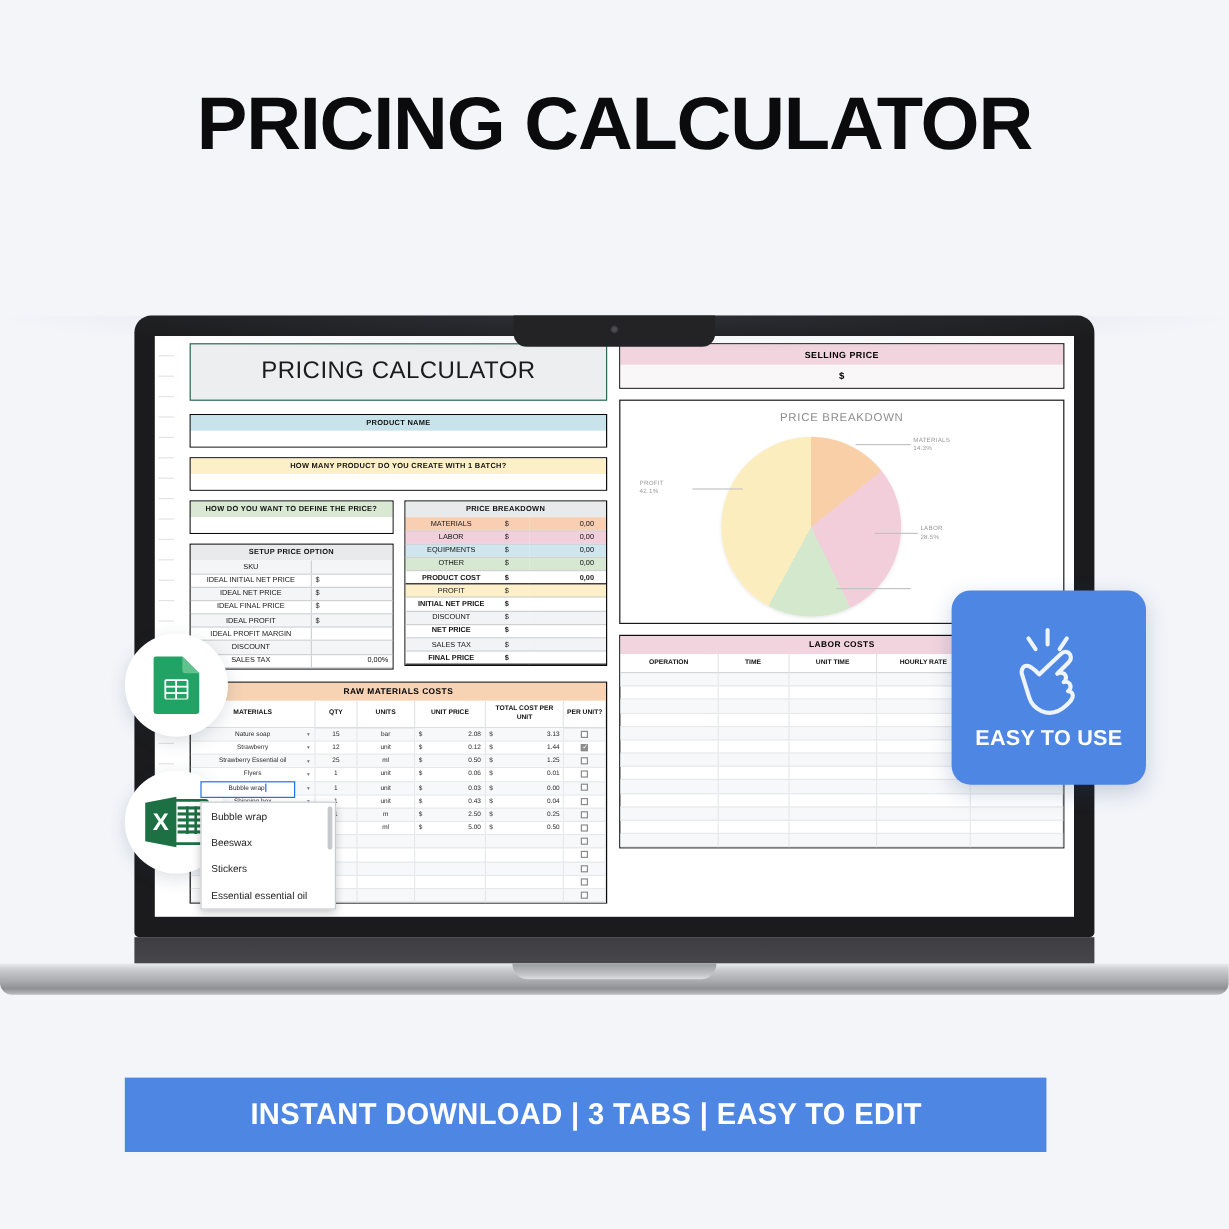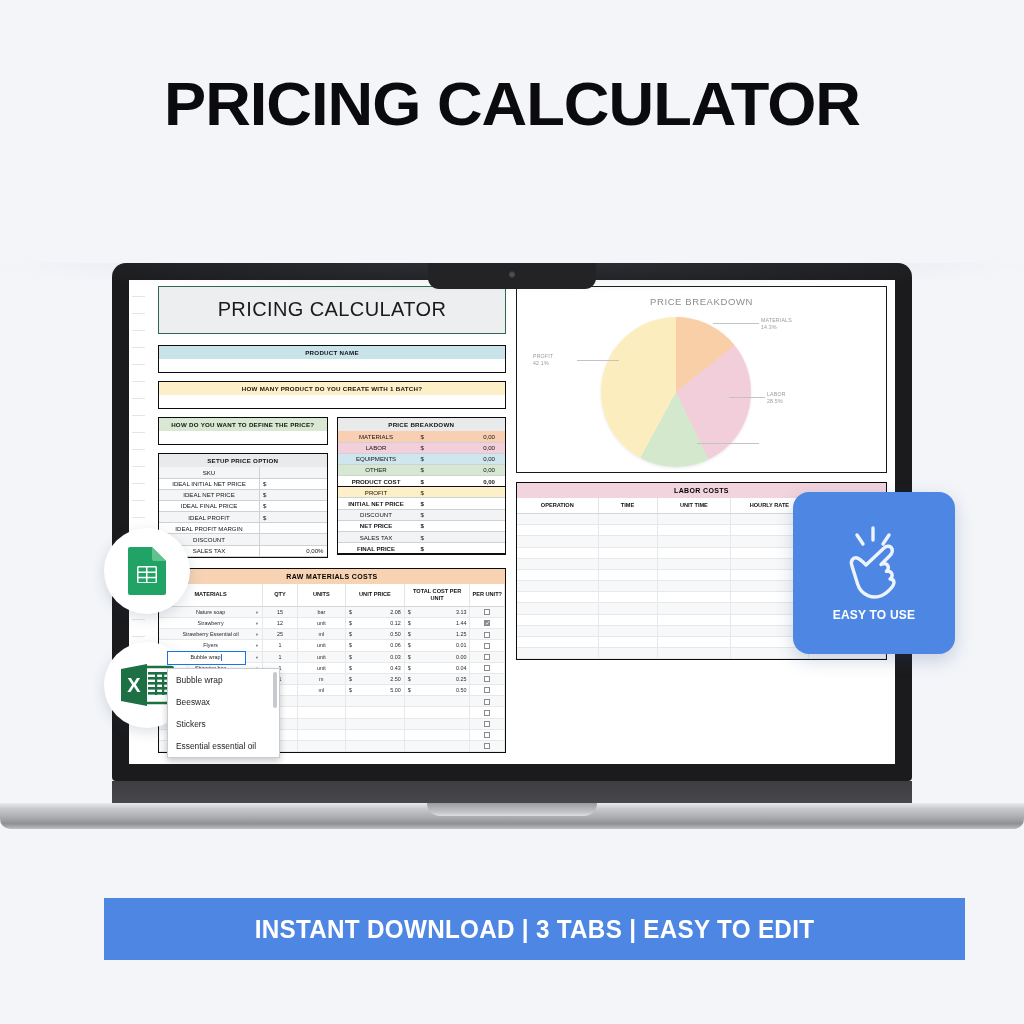--- a/index.html
+++ b/index.html
@@ -225,25 +225,25 @@
   }
   .badge-sheets { left: 104px; top: 528px; width: 86px; height: 86px; }
   .badge-excel  { left: 104px; top: 642px; width: 86px; height: 86px; }
 
   .easy {
     position:absolute; left: 793px; top: 492px; width: 162px; height: 162px;
     background:#4e87e3; border-radius: 16px;
     display:flex; flex-direction:column; align-items:center; justify-content:center;
     box-shadow: 0 6px 18px rgba(40,70,130,.22);
   }
-  .easy-label { color:#fff; font-size: 12px; font-weight:700; letter-spacing:.2px; margin-top: 4px; }
+  .easy-label { color:#fff; font-size: 18px; font-weight:700; letter-spacing:.2px; margin-top: 4px; }
 
   
   .footer {
-    position:absolute; left:104px; top: 898px; width: 861px; height: 62px;
+    position:absolute; left:104px; top: 898px; width: 768px; height: 62px;
     background:#4e87e3; display:flex; align-items:center; justify-content:center;
   }
   .footer-text {
     color:#fff; font-size: 25px; font-weight:700; letter-spacing:.3px;
     transform: scaleX(.97);
   }
 </style>
 </head>
 <body>
 
@@ -594,20 +594,24 @@
               <div class="opt">Beeswax</div>
               <div class="opt">Stickers</div>
               <div class="opt">Essential essential oil</div>
             </div>
           </div>
         </div>
       </div>
 
       <div class="sheet-right">
 
+        <div class="sellbox">
+          <div class="sell-hdr">SELLING PRICE</div>
+          <div class="sell-val">$</div>
+        </div>
 
         <div class="chart-card">
           <div class="chart-title">PRICE BREAKDOWN</div>
 
           <div class="pie-wrap">
             <div class="pie" id="pie-el" style="background: conic-gradient(rgb(249, 207, 167) 0deg, rgb(249, 207, 167) 51.48deg, rgb(242, 206, 219) 51.48deg, rgb(242, 206, 219) 154.08deg, rgb(211, 232, 205) 154.08deg, rgb(211, 232, 205) 208.44deg, rgb(251, 237, 190) 208.44deg, rgb(251, 237, 190) 360deg);"></div>
           </div>
 
           <div class="leader" style="left:196px; top:36px; width:46px;"></div>
           <div class="leader" style="left:212px; top:110px; width:36px;"></div>

